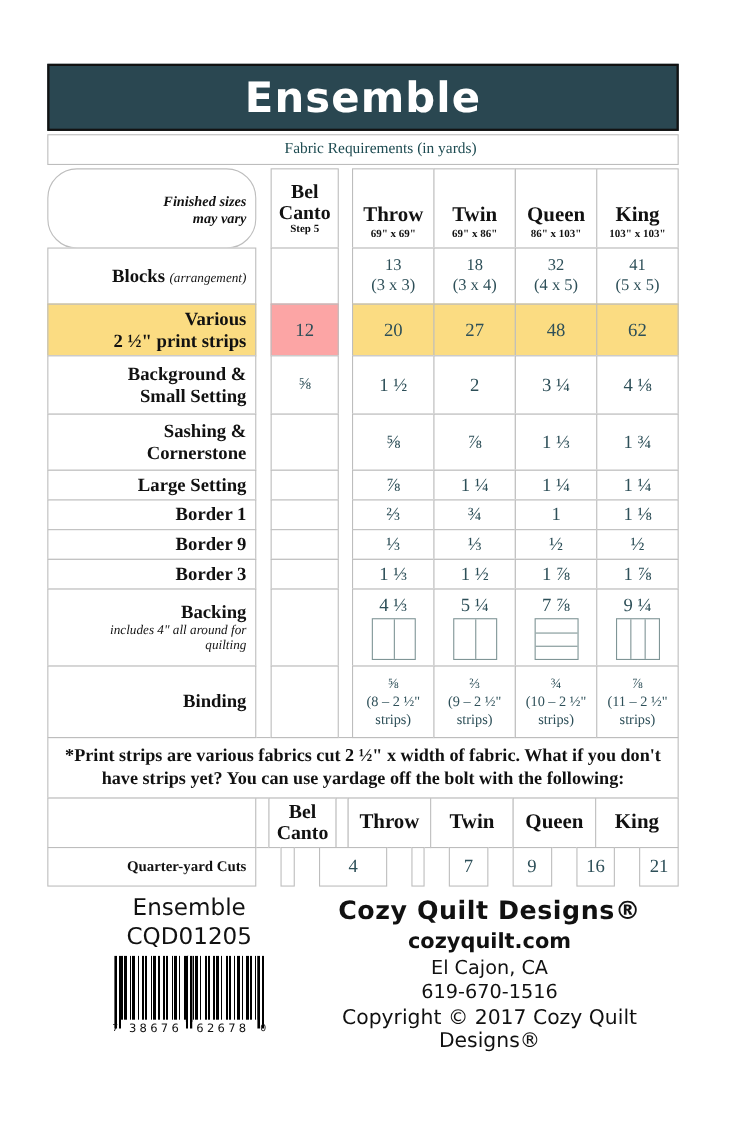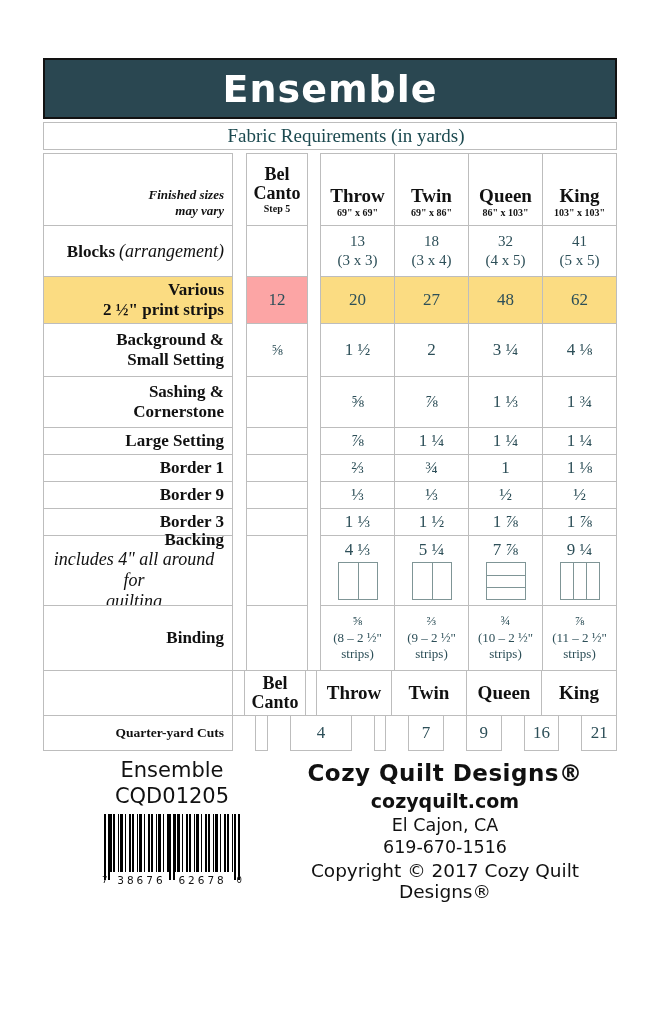--- a/index.html
+++ b/index.html
@@ -25,21 +25,21 @@
     font-family: "DejaVu Sans", sans-serif;
     font-weight: bold;
     font-size: 38px;
     letter-spacing: 1px;
   }
   .subtitle-bar {
     border: 1px solid #bdbdbd;
     margin-top: 3px;
     height: 28px;
     display: flex; align-items: center; justify-content: center;
-    font-size: 19px;
+    font-size: 14px;
     color: #1c4a50;
     padding-left: 32px;
   }
 
   
   .ftable { margin-top: 4px; }
   .trow { display: flex; margin-top: -1px; }
   .c {
     border: 1px solid #bdbdbd;
     background: #ffffff;
@@ -49,28 +49,28 @@
     white-space: pre-line;
   }
   .label { width: 190px; align-items: flex-end; justify-content: center; text-align: right; padding-right: 8px; }
   .gap  { width: 13px; }
   .gap2 { width: 12px; }
   .bel  { width: 62px; }
   .v    { flex: 1 1 0; margin-left: -1px; }
   .v.first { margin-left: 0; }
 
   .lbl-main { font-weight: bold; font-size: 17px; line-height: 1.15; white-space: pre-line; }
-  .lbl-note { font-style: italic; font-size: 18px; line-height: 1.15; white-space: pre-line; text-align: center; }
+  .lbl-note { font-style: italic; font-size: 12px; line-height: 1.15; white-space: pre-line; }
   .inline-note { display: inline; }
   .val { color: #2d4f58; font-size: 17px; line-height: 1.25; white-space: pre-line; }
   .val-small { font-size: 15px; }
 
   
   .r-head { height: 73px; }
-  .r-head .label { border-color: #bdbdbd; justify-content: flex-end; padding-bottom: 6px; }
+  .r-head .label { border-color: #bdbdbd; justify-content: flex-end; padding-bottom: 18px; border-radius: 27px; }
   .corner-note { font-style: italic; font-weight: 600; font-size: 13px; line-height: 1.25; white-space: pre-line; }
   .col-name { font-weight: bold; font-size: 19px; line-height: 1.05; white-space: pre-line; }
   .col-sub  { font-weight: bold; font-size: 10px; margin-top: 1px; }
   .r-head .v { justify-content: flex-end; padding-bottom: 7px; }
   .r-head .bel { justify-content: center; }
 
   
   .r-blocks  { height: 52px; }
   .r-strips  { height: 48px; }
   .r-bg      { height: 54px; }
@@ -342,20 +342,21 @@
 strips)</div>
       <div class="c v val">¾
 (10 – 2 ½"
 strips)</div>
       <div class="c v val">⅞
 (11 – 2 ½"
 strips)</div>
     </div>
   </div>
 
+  <div class="note-box">*Print strips are various fabrics cut 2 ½" x width of fabric.  What if you don't have strips yet? You can use yardage off the bolt with the following:</div>
 
   <div class="btable">
     <div class="trow b-head">
       <div class="c label"></div>
       <div class="gap gapc"></div>
       <div class="c bel">
         <div class="col-name" style="font-size:18px">Bel
 Canto</div>
       </div>
       <div class="gap2 gapc"></div>

